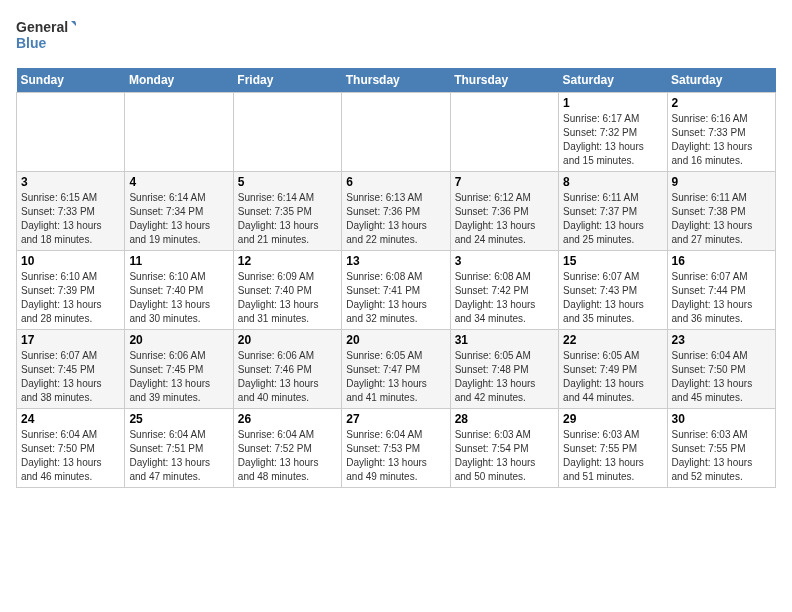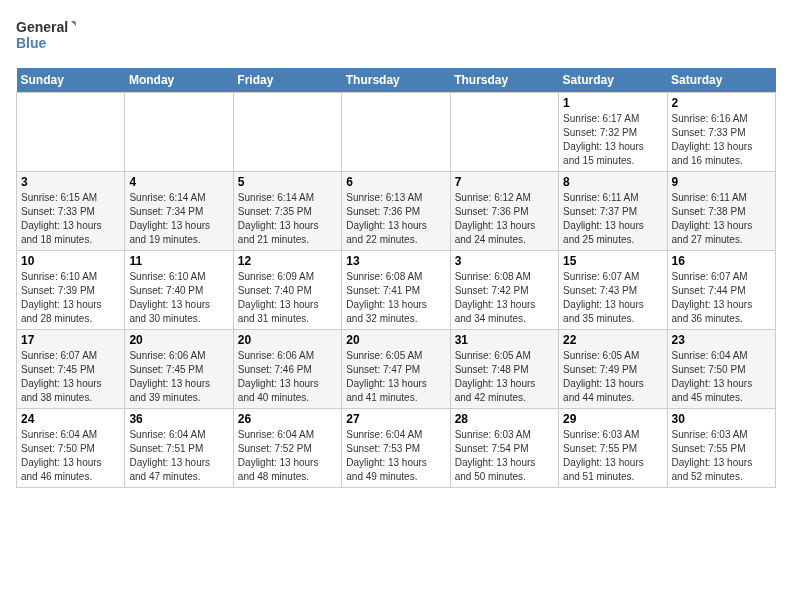--- a/index.html
+++ b/index.html
@@ -206,21 +206,21 @@
           <span class="day-num">23</span>
           <div class="day-info">Sunrise: 6:04 AM<br>Sunset: 7:50 PM<br>Daylight: 13 hours and 45 minutes.</div>
         </td>
       </tr>
       <tr>
         <td>
           <span class="day-num">24</span>
           <div class="day-info">Sunrise: 6:04 AM<br>Sunset: 7:50 PM<br>Daylight: 13 hours and 46 minutes.</div>
         </td>
         <td>
-          <span class="day-num">36</span>
+          <span class="day-num">25</span>
           <div class="day-info">Sunrise: 6:04 AM<br>Sunset: 7:51 PM<br>Daylight: 13 hours and 47 minutes.</div>
         </td>
         <td>
           <span class="day-num">26</span>
           <div class="day-info">Sunrise: 6:04 AM<br>Sunset: 7:52 PM<br>Daylight: 13 hours and 48 minutes.</div>
         </td>
         <td>
           <span class="day-num">27</span>
           <div class="day-info">Sunrise: 6:04 AM<br>Sunset: 7:53 PM<br>Daylight: 13 hours and 49 minutes.</div>
         </td>

